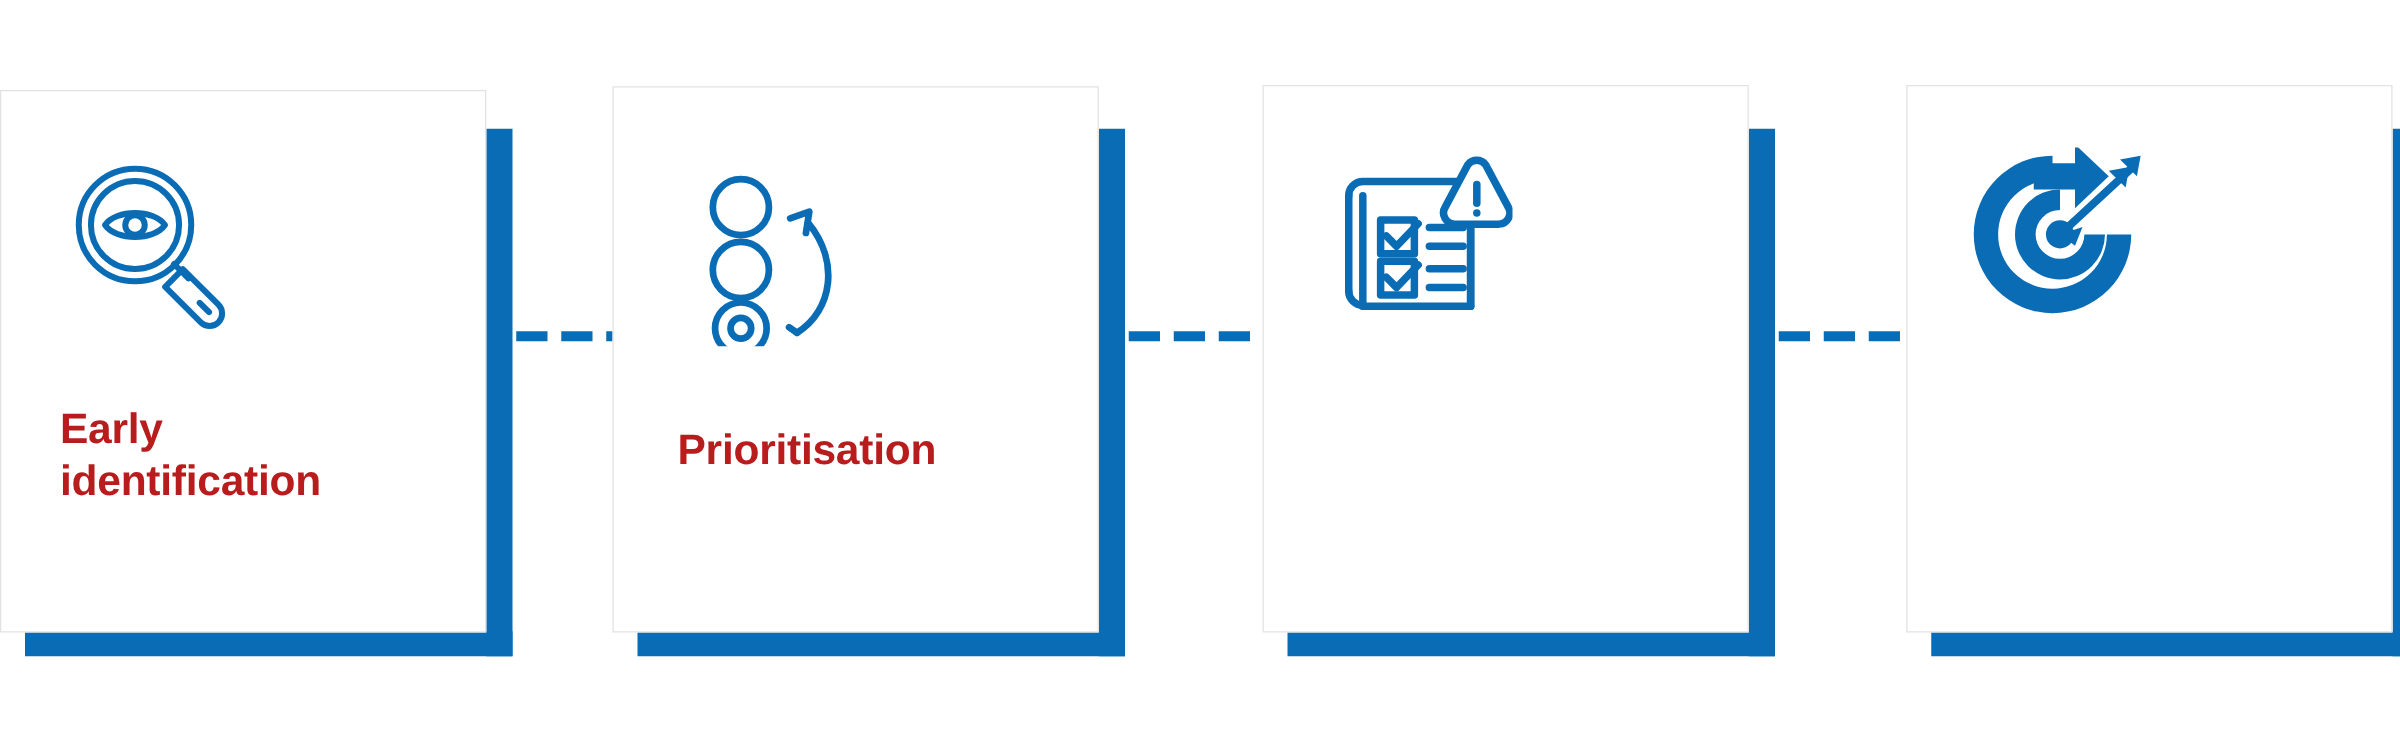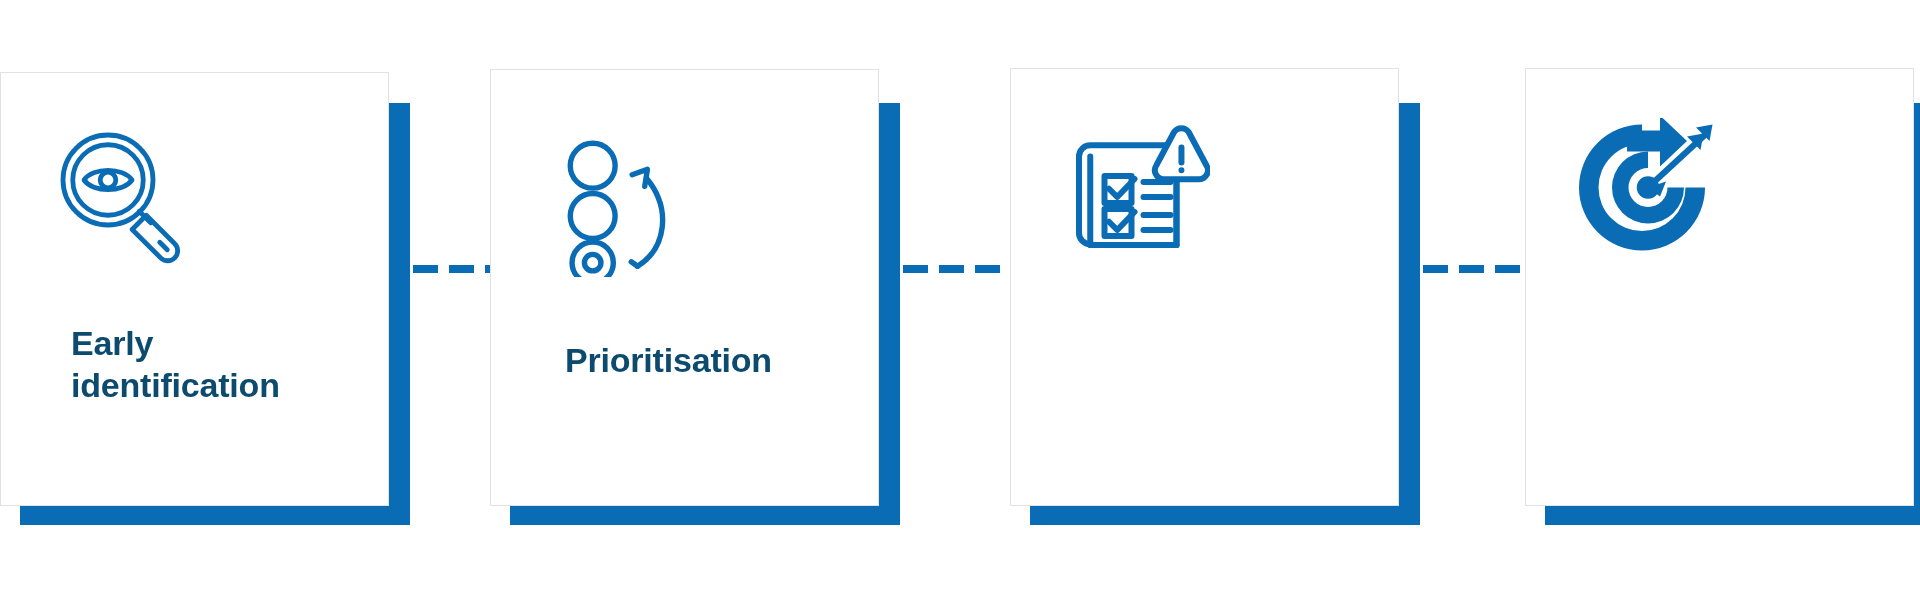--- a/index.html
+++ b/index.html
@@ -24,27 +24,26 @@
     border:1px solid #e2e2e4;
     box-sizing:border-box;
   }
   .icon-wrap{
     position:absolute;
     display:block;
   }
   .icon-wrap svg{display:block;}
   .card-label{
     position:absolute;
-    color:#0c4a6e;
+    color:#b91c1c;
     font-weight:bold;
     font-size:34px;
     line-height:42px;
     letter-spacing:-0.2px;
     white-space:pre-line;
-    margin-left:23px;
   }
 
   
   .connector{
     position:absolute;
     height:8px;
     display:flex;
     align-items:center;
   }
   .connector .dash{

